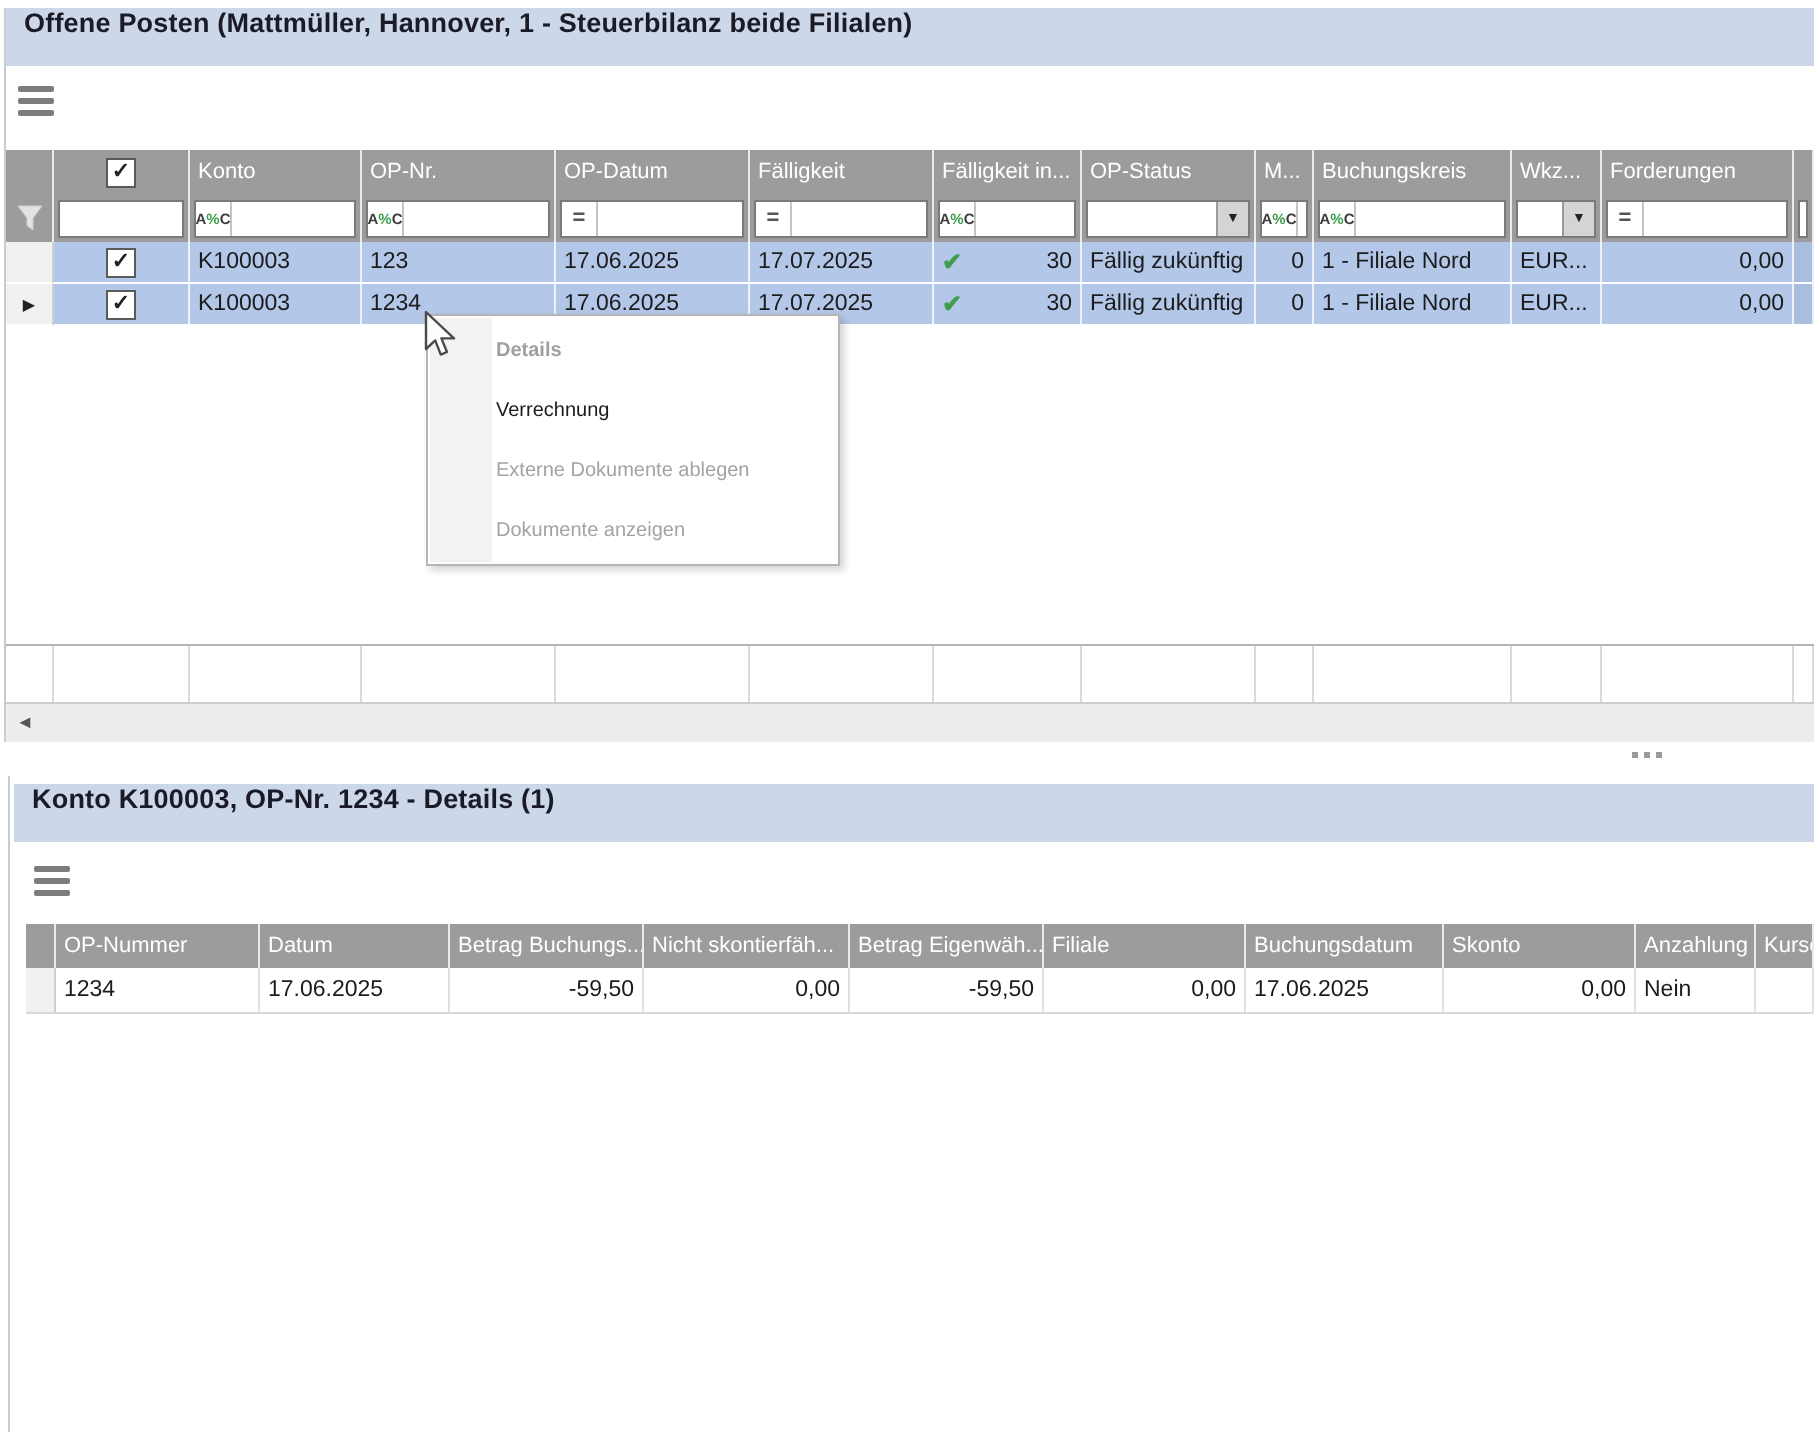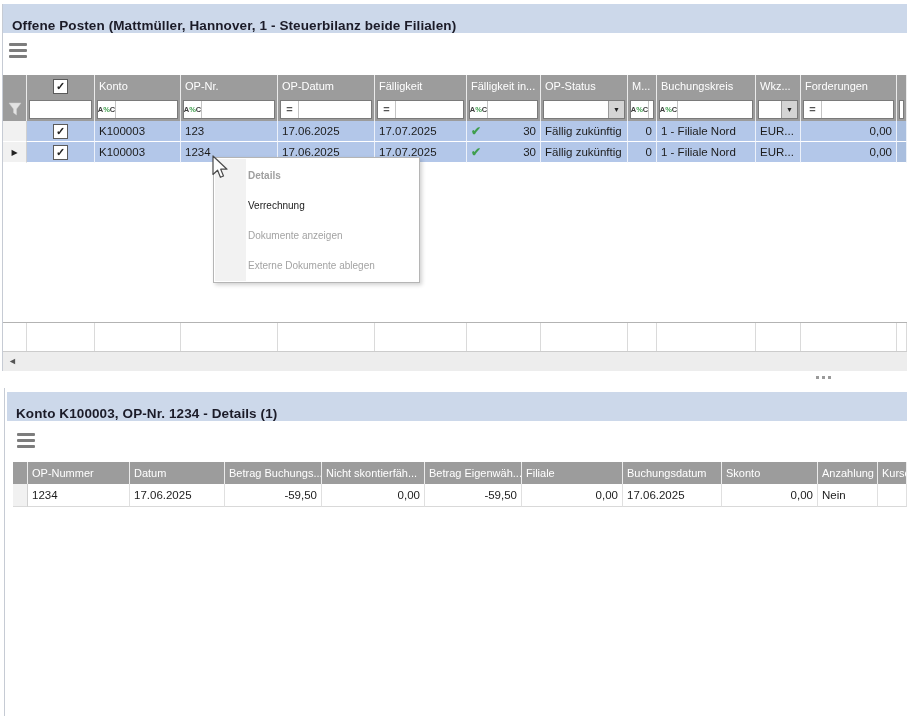--- a/index.html
+++ b/index.html
@@ -1,20 +1,20 @@
 <!DOCTYPE html>
 <html><head>
 <meta charset="utf-8">
 <style>
   html,body{margin:0;padding:0;background:#fff;}
   #root{position:relative;width:907px;height:716px;overflow:hidden;background:#fff;
         font-family:"Liberation Sans",sans-serif;color:#1c1c1c;}
   
   .titlebar{position:absolute;left:3px;right:0;height:29px;background:#ccd8ea;
-            display:flex;align-items:flex-end;padding-left:9px;box-sizing:border-box;}
+            display:flex;align-items:flex-start;padding-left:9px;box-sizing:border-box;}
   .titlebar span{font-size:13.5px;font-weight:700;color:#1b1b28;letter-spacing:.1px;}
   
   .hamburger{position:absolute;width:18px;height:15px;display:flex;flex-direction:column;
              justify-content:space-between;cursor:pointer;}
   .hamburger i{display:block;height:3px;background:#7d7d7d;border-radius:1px;}
   
   .grid{position:absolute;}
   .row{display:flex;}
   .cell{box-sizing:border-box;flex:none;display:flex;align-items:center;
         padding:0 4px;font-size:11.5px;white-space:nowrap;overflow:hidden;}
@@ -325,21 +325,21 @@
       <div class="cell b9">Nein</div>
       <div class="cell b10"></div>
     </div>
   </div>
 
 
   <div class="ctx">
     <div class="gutter"></div>
     <div class="mi bold">Details</div>
     <div class="mi on">Verrechnung</div>
+    <div class="mi">Externe Dokumente ablegen</div>
     <div class="mi">Dokumente anzeigen</div>
-    <div class="mi">Externe Dokumente ablegen</div>
   </div>
 
   <svg class="cursor" width="19" height="25" viewBox="0 0 19 25">
     <path d="M2 1 L2 19.5 L6.6 15.2 L9.4 22.3 L12.5 21 L9.7 14.2 L16 14.2 Z" fill="#fdfdfd" stroke="#4a4a4a" stroke-width="1.2" stroke-linejoin="round"></path>
   </svg>
 
 </div>
 
 </body></html>

